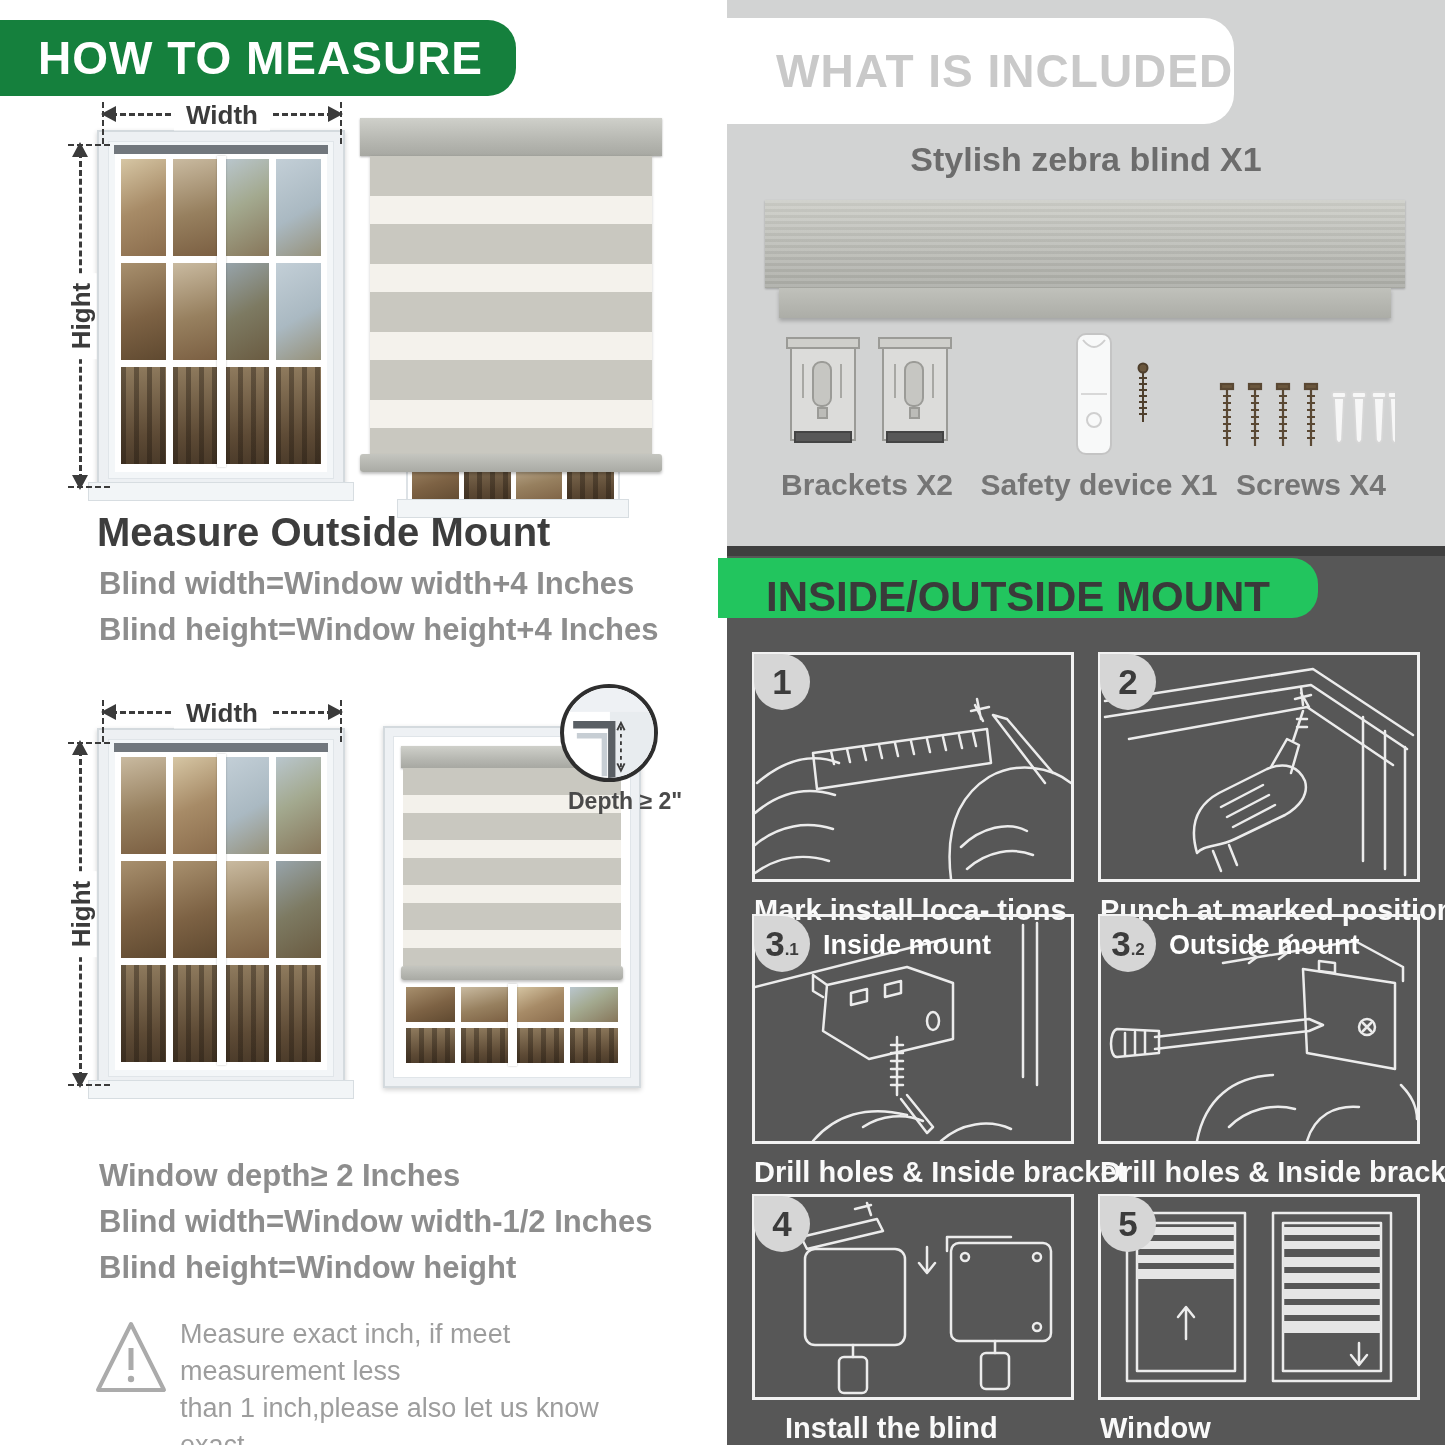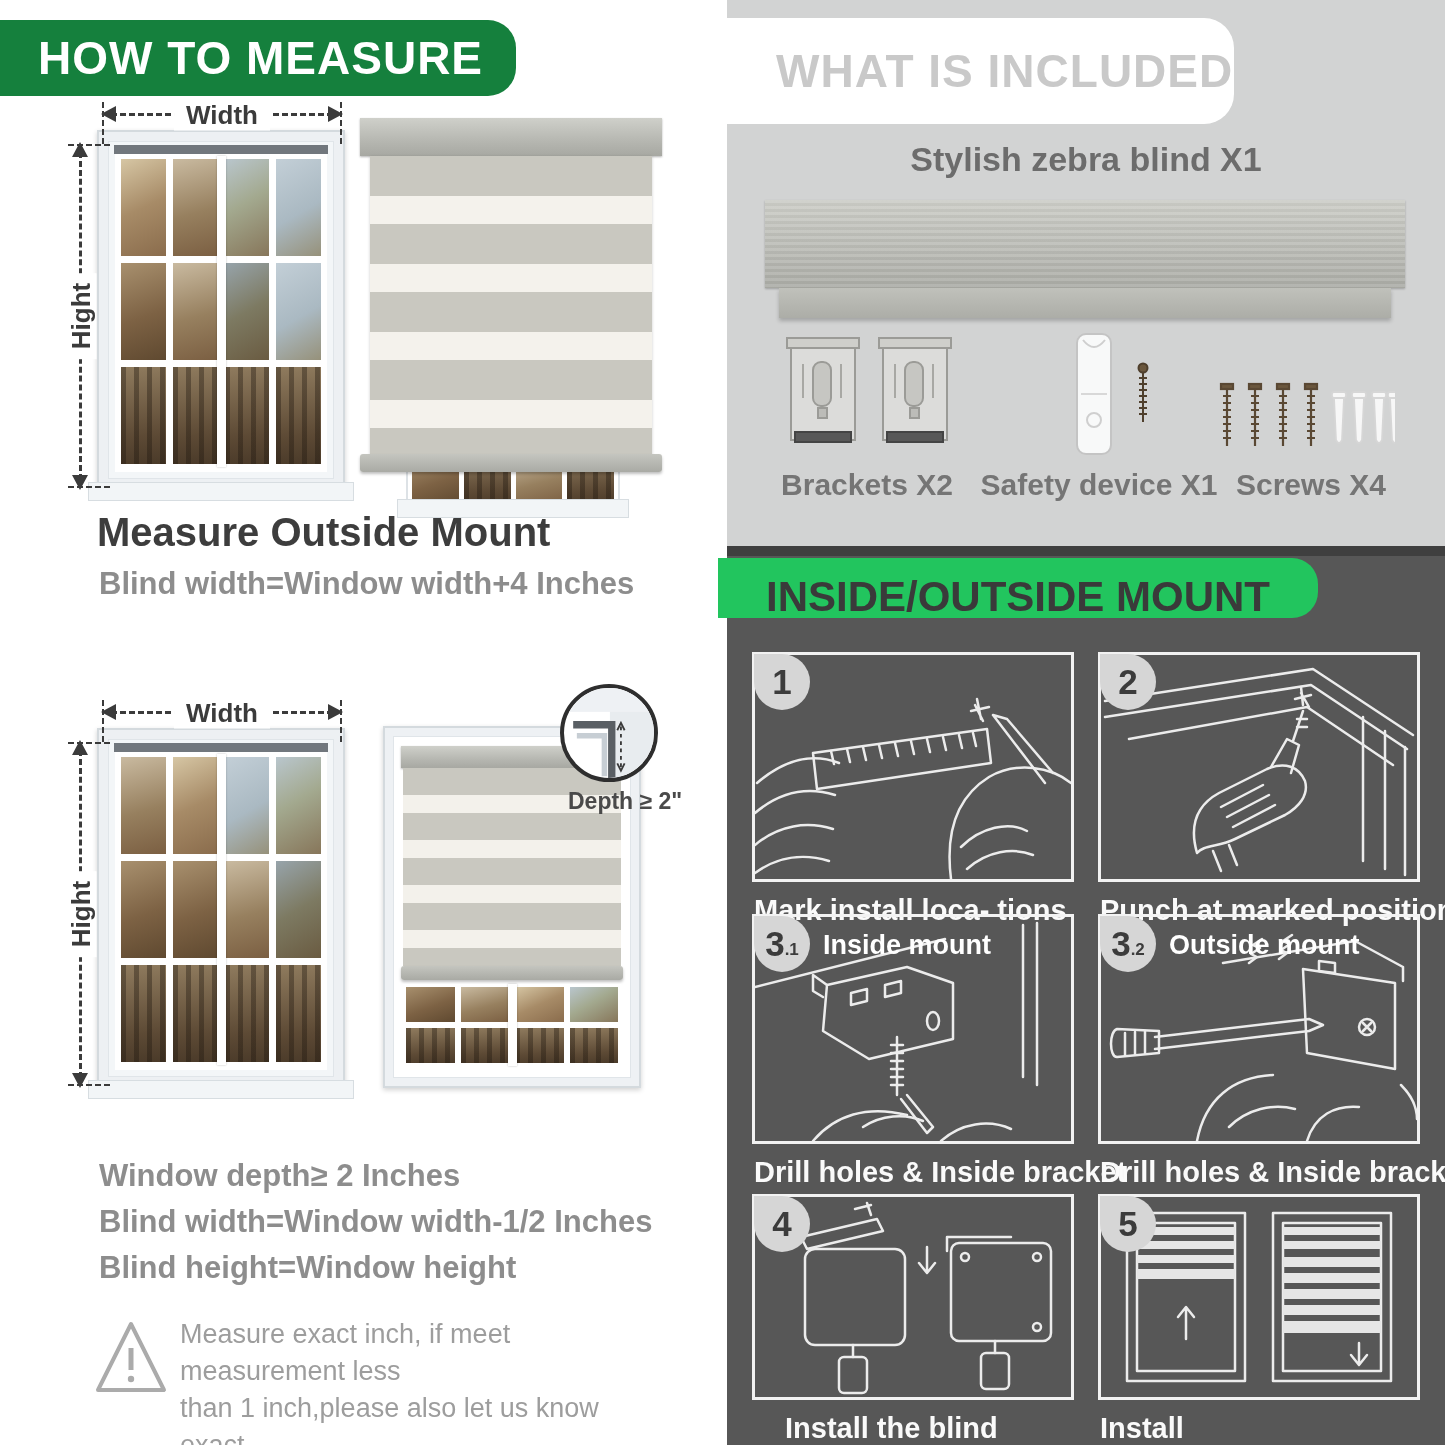--- a/index.html
+++ b/index.html
@@ -146,20 +146,21 @@
       </div>
       <div class="sill" style="bottom:-10px;"></div>
     </div>
     <div class="headrail abs" style="left:2px;top:0;width:302px;height:38px;"></div>
     <div class="fabric abs" style="left:12px;top:38px;width:282px;height:300px;"></div>
     <div class="botrail abs" style="left:2px;top:336px;width:302px;height:18px;"></div>
   </div>
 
   <div class="h-dark" style="left:97px;top:510px;">Measure Outside Mount</div>
   <div class="p-gray" style="left:99px;top:566px;">Blind width=Window width+4 Inches</div>
+  <div class="p-gray" style="left:99px;top:612px;">Blind height=Window height+4 Inches</div>
 
   <div class="win" style="left:97px;top:728px;width:248px;height:360px;">
     <div class="frame"></div>
     <div class="shade"></div>
     <div class="panes">
       <i class="g2"></i>
         <i class="g1"></i>
         <i class="g4"></i>
         <i class="g3"></i>
       <i class="g5"></i>
@@ -472,16 +473,16 @@
         </g>
         <g class="ink">
             <path d="M258,146 V166 M250,158 l8,10 l8,-10"></path>
           </g>
       </svg>
       <div class="badge">
           <span>5</span>
           <span class="sub"></span>
         </div>
     </div>
-    <div class="caption" style="left:373px;top:866px;">Install</div>
+    <div class="caption" style="left:373px;top:866px;">Window</div>
   </div>
 
 </div>
 
 </body></html>

